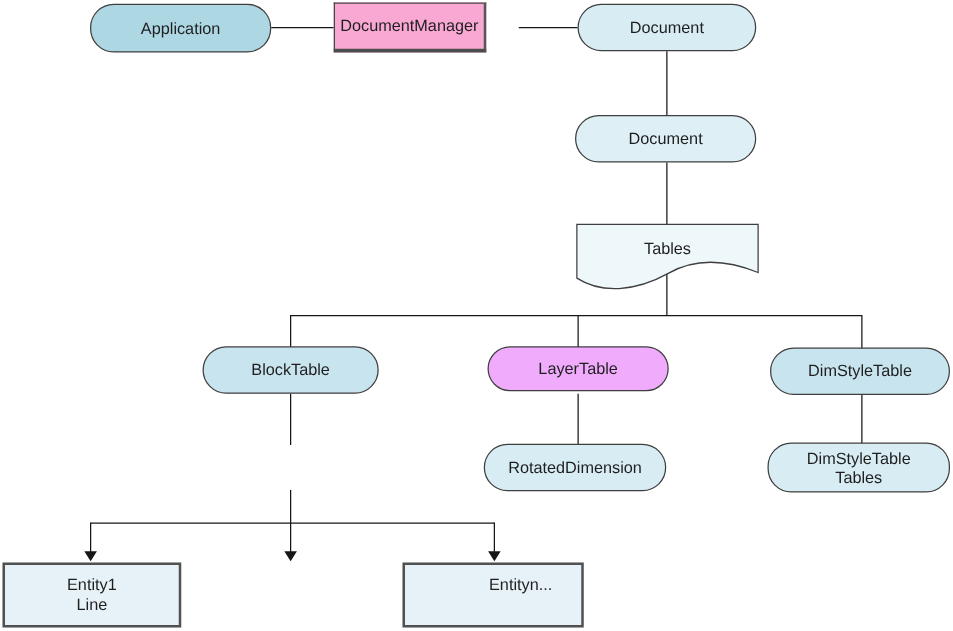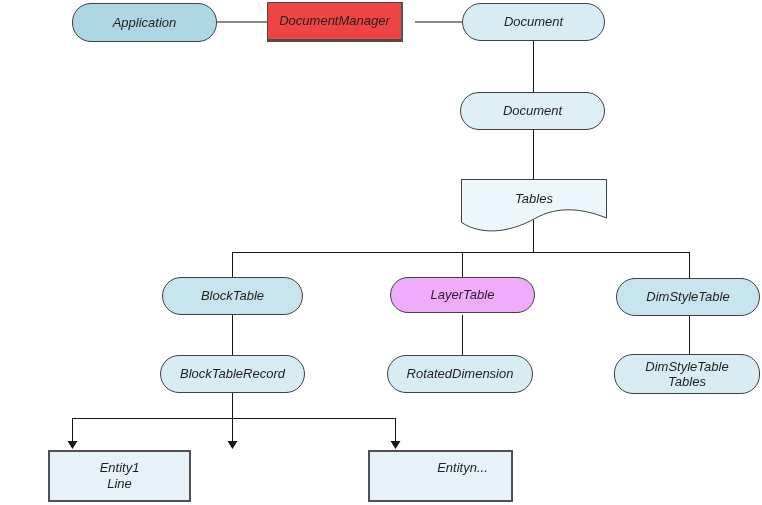--- a/index.html
+++ b/index.html
@@ -3,21 +3,20 @@
 <meta charset="utf-8">
 <style>
   html, body { margin: 0; padding: 0; background: #ffffff; }
   .stage {
     position: relative;
     width: 762px;
     height: 505px;
     background: #ffffff;
     font-family: "Liberation Sans", sans-serif;
     overflow: hidden;
-    font-style: italic;
   }
   svg.wires { position: absolute; left: 0; top: 0; }
   .node {
     position: absolute;
     box-sizing: border-box;
     display: flex;
     flex-direction: column;
     align-items: center;
     justify-content: center;
     text-align: center;
@@ -29,21 +28,20 @@
     border: 1px solid #3f3f3f;
     border-radius: 19px;
   }
   .docmgr {
     border: 1px solid #474747;
     border-right: 2px solid #565656;
     border-bottom: 3px solid #4c4c4c;
   }
   .entity {
     border: 2px solid #515151;
-    margin-left: 46px;
   }
   .bl { display: block; height: 16px; line-height: 16px; white-space: nowrap; }
   .bl2 { display: block; height: 15px; line-height: 15px; white-space: nowrap; }
 </style>
 </head>
 <body>
 
 <div class="stage">
 
   <svg class="wires" width="762" height="505" viewBox="0 0 762 505">
@@ -78,21 +76,21 @@
       <polygon points="67.5,441 77.5,441 72.5,449"></polygon>
       <polygon points="227.5,441 237.5,441 232.5,449"></polygon>
       <polygon points="390.5,441 400.5,441 395.5,449"></polygon>
     </g>
   </svg>
 
   <div class="node stadium" style="left: 72px; top: 3px; width: 145px; height: 39px; background-color: rgb(174, 215, 228);">
     <span class="bl">Application</span>
   </div>
 
-  <div class="node docmgr" style="left: 267px; top: 2px; width: 136px; height: 40px; background-color: #ef4444;">
+  <div class="node docmgr" style="left: 267px; top: 2px; width: 122px; height: 40px; background-color: #f9a8d4;">
     <span class="bl">DocumentManager</span>
   </div>
 
   <div class="node stadium" style="left: 462px; top: 3px; width: 143px; height: 38px; background-color: rgb(216, 236, 244);">
     <span class="bl">Document</span>
   </div>
 
   <div class="node stadium" style="left: 460px; top: 92px; width: 145px; height: 38px; background-color: rgb(222, 239, 246);">
     <span class="bl">Document</span>
   </div>
@@ -106,23 +104,20 @@
   </div>
 
   <div class="node stadium" style="left: 390px; top: 277px; width: 145px; height: 36px; background-color: #f0abfc;">
     <span class="bl">LayerTable</span>
   </div>
 
   <div class="node stadium" style="left: 616px; top: 278px; width: 144px; height: 38px; background-color: rgb(200, 228, 238);">
     <span class="bl">DimStyleTable</span>
   </div>
 
-  <div class="node stadium" style="left: 160px; top: 355px; width: 145px; height: 38px; background-color: rgb(216, 236, 244);">
-    <span class="bl">BlockTableRecord</span>
-  </div>
 
   <div class="node stadium" style="left: 387px; top: 355px; width: 146px; height: 38px; background-color: rgb(216, 236, 244);">
     <span class="bl">RotatedDimension</span>
   </div>
 
   <div class="node stadium" style="left: 614px; top: 354px; width: 146px; height: 40px; background-color: rgb(216, 236, 244);">
     <span class="bl2">DimStyleTable</span>
     <span class="bl2">Tables</span>
   </div>
 

